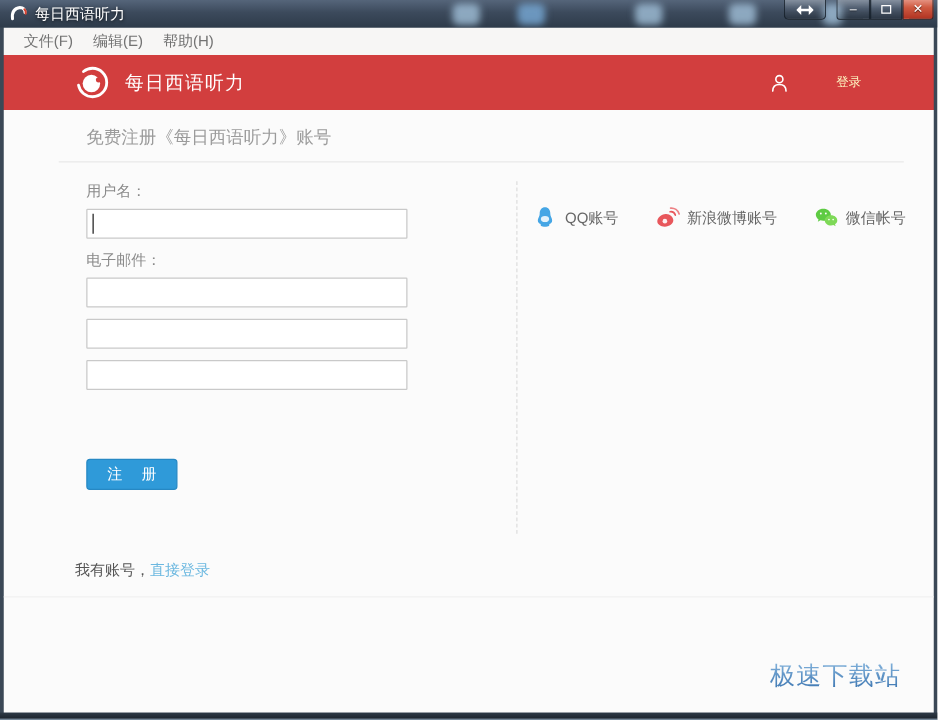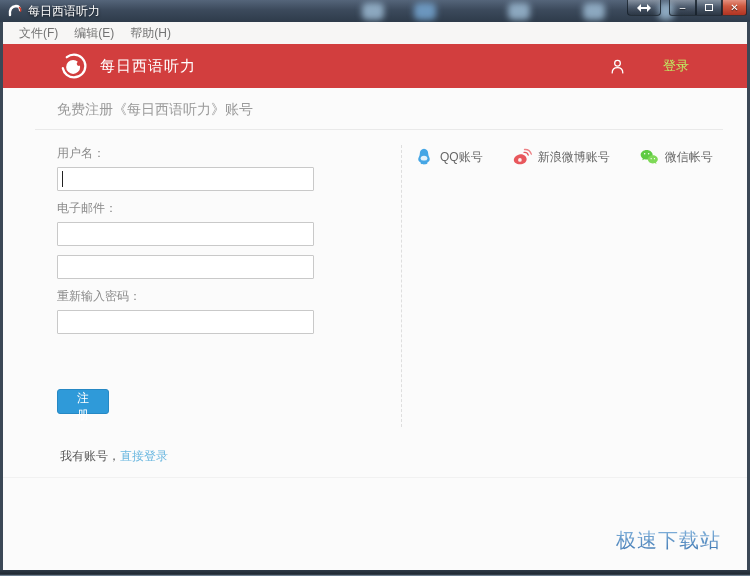--- a/index.html
+++ b/index.html
@@ -32,43 +32,43 @@
     align-items:center; padding-left:8px; }
   .menu-item { font-size:12px; color:#737373; padding:2px 8px; }
 
   
   .header { height:44px; margin:0 3px; background:#d23e3e; position:relative;
     display:flex; align-items:center; }
   .logo { margin-left:57px; width:28px; height:28px; }
   .brand { margin-left:12px; font-size:15px; color:#fff; letter-spacing:1px; }
   .login-area { position:absolute; right:58px; top:0; height:44px;
     display:flex; align-items:center; gap:5px; cursor:pointer; }
-  .login-label { color:#bef264; font-size:13px;margin-left:32px; }
-
-  
-  .content { position:relative; height:482px; margin:0 3px; background:#fbfbfb; }
+  .login-label { color:#fef9c3; font-size:10px;margin-left:32px; }
+
+  
+  .content { position:relative; height:482px; margin:0 3px; background:#fbfbfb;padding-left:12px; }
   .page-title { padding:13px 0 0 54px; font-size:14px; color:#9b9b9b; }
   .title-divider { margin:10px 24px 0 32px; border-top:1px solid #e9e9e9; }
 
   .columns { display:flex; padding:15px 0 0 54px; }
   .form-col { width:300px; }
   .field-label { font-size:12px; color:#8a8a8a; margin-bottom:5px; }
   .field-wrap { position:relative; margin-bottom:9px; }
   .text-input { width:257px; height:24px; border:1px solid #c9c9c9; background:#fff;
     outline:none; font-size:12px; padding:0 5px; border-radius:1px; }
   .caret { position:absolute; left:5px; top:4px; width:1px; height:16px; background:#222; }
 
-  .register-btn { margin-top:46px; width:52px; height:25px; background:#2f9ad9;
+  .register-btn { margin-top:46px; width:73px; height:25px; background:#2f9ad9;
     border:1px solid #2688c4; border-radius:3px; color:#fff; font-size:12px;
     letter-spacing:6px; padding-left:6px; cursor:pointer; }
 
   .v-divider { border-left:1px dashed #dedede; margin-left:44px; height:282px; }
   .social-col { padding:2px 0 0 12px; }
   .social-title { font-size:12px; color:#4a4a4a; }
-  .social-row { display:flex; align-items:center; gap:7px;justify-content:flex-end; }
+  .social-row { display:flex; align-items:center; margin-top:17px; gap:7px;justify-content:flex-end; }
   .social-opt { display:flex; align-items:center; gap:6px; cursor:pointer; }
   .social-opt + .social-opt { margin-left:22px; }
   .social-label { font-size:12px; color:#666; }
   .social-icon { width:20px; height:20px; }
 
   .have-account { position:absolute; left:57px; top:360px; font-size:12px; color:#555; }
   .login-link { color:#6cb8e0; text-decoration:none; cursor:pointer; }
   .footer-divider { position:absolute; left:0; right:0; top:389px; border-top:1px solid #f1f1f1; }
 
   .watermark { position:absolute; right:26px; bottom:16px; font-size:20px;
@@ -150,21 +150,20 @@
 
         <div class="field-label">电子邮件：</div>
         <div class="field-wrap">
           <input class="text-input" type="text" value="" style="">
         </div>
 
         <div class="field-wrap">
           <input class="text-input" type="password" value="" style="">
         </div>
 
-        <div class="field-label">重新输入密码：</div>
         <div class="field-wrap">
           <input class="text-input" type="password" value="" style="">
         </div>
 
         <button class="register-btn">注 册</button>
       </div>
 
       <div class="v-divider"></div>
 
       <div class="social-col">

